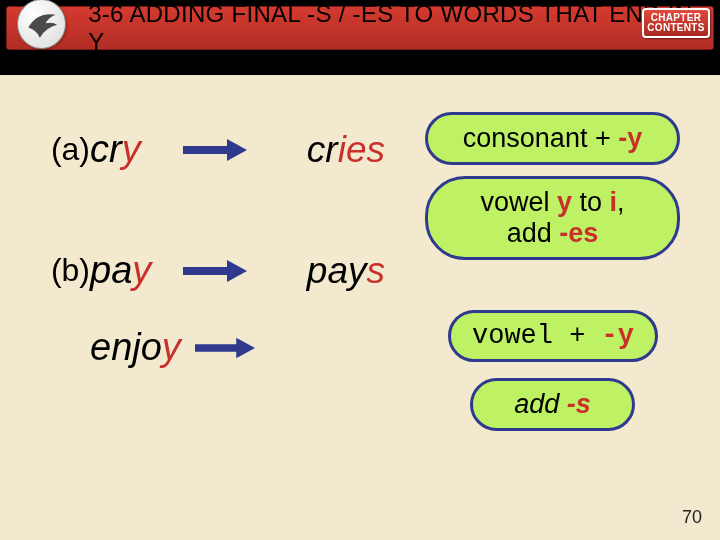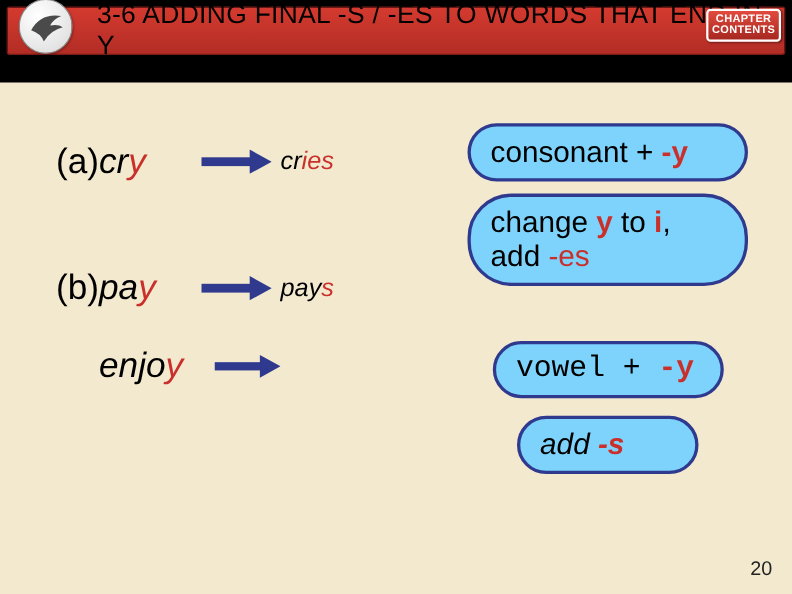--- a/index.html
+++ b/index.html
@@ -34,33 +34,33 @@
     display: flex; flex-direction: column; align-items: center; justify-content: center;
     box-shadow: 1px 1px 2px rgba(0,0,0,.4);
     cursor: pointer;
   }
   .chapter-btn span { color: #fff; font-size: 10px; font-weight: bold; line-height: 10px; letter-spacing: 0.3px; }
 
   .content { position: absolute; top: 100px; left: 0; width: 720px; }
 
   .row { display: flex; align-items: center; }
   .cell-label { width: 90px; font-size: 32px; text-align: right; }
-  .cell-word  { width: 85px; font-size: 32px; font-style: italic; }
+  .cell-word  { width: 85px; font-size: 38px; font-style: italic; }
   .cell-arrow { width: 80px; display: flex; justify-content: center; }
-  .cell-result{ width: 130px; font-size: 23px; font-style: italic; }
+  .cell-result{ width: 130px; font-size: 37px; font-style: italic; text-align: right; }
   .i-hot { color: #c9302c; font-style: italic; }
   .s-hot { color: #c9302c; font-style: italic; }
 
   .callout {
     position: absolute; border: 3px solid #2f3a8f; border-radius: 40px;
-    background: #7dd3fc; padding: 8px 18px; font-size: 27px;
+    background: #bef264; padding: 8px 18px; text-align: center; font-size: 27px;
   }
   .y-accent { color: #c9302c; font-weight: bold; }
   .i-accent { color: #c9302c; font-weight: bold; }
-  .es-accent{ color: #c9302c; font-weight: normal; }
+  .es-accent{ color: #c9302c; font-weight: bold; }
   .s-accent { color: #c9302c; font-weight: bold; }
 
   .page-num {
     position: absolute; right: 18px; bottom: 12px; font-size: 18px; color: #222;
   }
 
   .arrow-svg { width: 64px; height: 22px; }
 </style>
 </head>
 <body>
@@ -129,28 +129,28 @@
   </div>
 
 </div>
 
 <div class="callout" style="top:112px; left:425px; width:255px;">
   <span>consonant + </span><span class="y-accent">-y</span>
 </div>
 
 <div class="callout" style="top:176px; left:425px; width:255px;">
   <div>
-    <span>change </span><span class="y-accent">y</span><span> to </span><span class="i-accent">i</span><span>,</span>
+    <span>vowel </span><span class="y-accent">y</span><span> to </span><span class="i-accent">i</span><span>,</span>
   </div>
   <div>
     <span>add </span><span class="es-accent">-es</span>
   </div>
 </div>
 
 <div class="callout" style="top:310px; left:448px; width:210px;font-family:Liberation Mono, monospace;">
   <span>vowel + </span><span class="y-accent">-y</span>
 </div>
 
 <div class="callout" style="top:378px; left:470px; width:165px;font-style:italic;">
   <span>add </span><span class="s-accent">-s</span>
 </div>
 
-<div class="page-num">20</div>
+<div class="page-num">70</div>
 
 </body></html>

